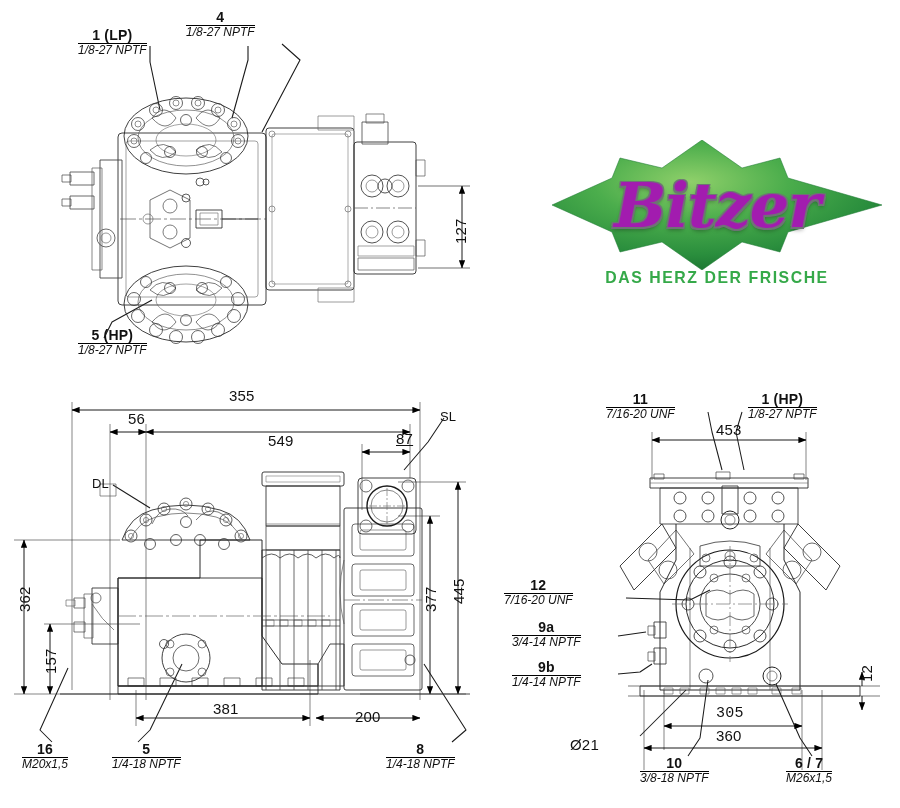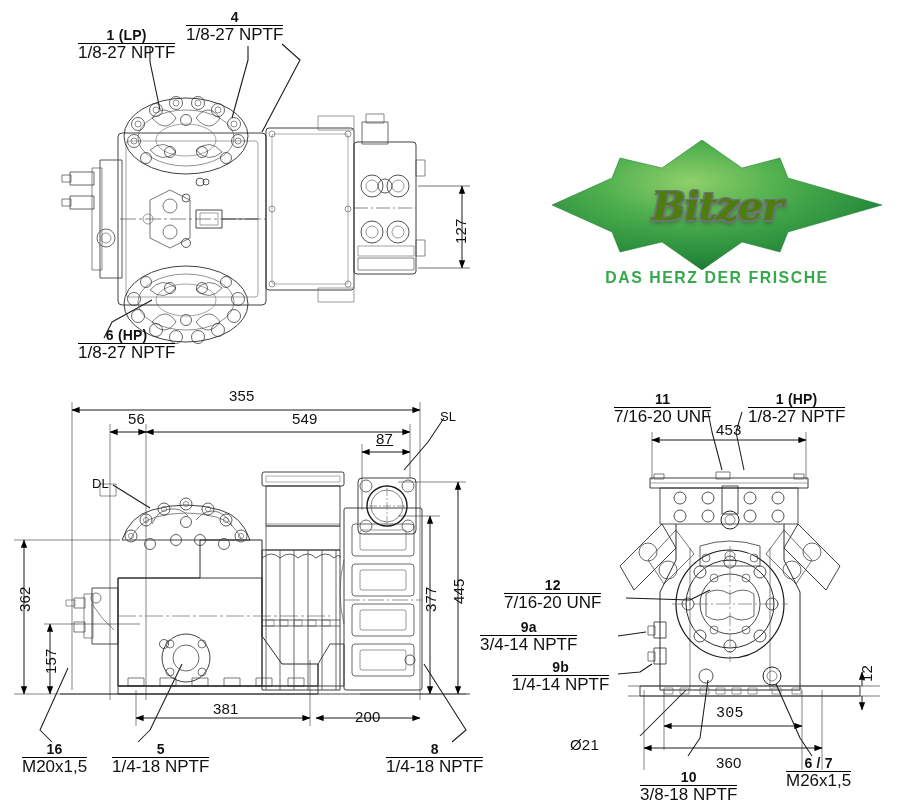--- a/index.html
+++ b/index.html
@@ -12,22 +12,22 @@
   .sheet{position:absolute;left:0;top:0;width:900px;height:808px;}
   svg.draw{position:absolute;left:0;top:0;width:900px;height:808px;}
 
   
   .callout{position:absolute;white-space:nowrap;line-height:1.06;}
   .callout .num{
     font-size:14px;font-weight:bold;display:block;text-align:center;
     letter-spacing:.2px;
   }
   .callout .thread{
-    font-size:17px;display:block;text-align:center;
-    border-top:1.4px solid #000;padding-top:0px;
+    font-size:12px;display:block;text-align:center;
+    border-top:1.4px solid #000;padding-top:0px;font-style:italic;
   }
 
   
   .dimtxt{
     position:absolute;font-size:15px;color:#111;white-space:nowrap;
     letter-spacing:.2px;
   }
   .dimtxt.v{
     transform-origin:0 0;
     transform:rotate(-90deg);
@@ -36,22 +36,22 @@
     position:absolute;font-size:13px;font-weight:normal;white-space:nowrap;
   }
 
   
   .logo-wrap{position:absolute;left:552px;top:140px;width:330px;height:170px;}
   .logo-star{position:absolute;left:0;top:0;width:330px;height:130px;}
   .logo-script{
     position:absolute;left:0;top:0;width:330px;height:130px;
     display:flex;align-items:center;justify-content:center;
     font-family:"DejaVu Serif","Liberation Serif",serif;
-    font-style:italic;font-weight:bold;font-size:40px;
-    color:#4d7c0f;
+    font-style:italic;font-weight:bold;font-size:62px;
+    color:#a21caf;
     text-shadow:
       -1.5px -1.5px 0 #6f7376, 1.5px -1.5px 0 #6f7376,
       -1.5px  1.5px 0 #6f7376, 1.5px  1.5px 0 #6f7376,
       0 3px 4px rgba(0,0,0,.35);
     letter-spacing:-1px;
     pointer-events:none;
   }
   .logo-tagline{
     position:absolute;left:0;top:128px;width:330px;
     text-align:center;
@@ -568,29 +568,29 @@
 
   <div class="callout" style="left:78px;top:28px;">
     <span class="num">1 (LP)</span>
     <span class="thread">1/8-27 NPTF</span>
   </div>
   <div class="callout" style="left:186px;top:10px;">
     <span class="num">4</span>
     <span class="thread">1/8-27 NPTF</span>
   </div>
   <div class="callout" style="left:78px;top:328px;">
-    <span class="num">6 (HP)</span>
+    <span class="num">5 (HP)</span>
     <span class="thread">1/8-27 NPTF</span>
   </div>
   <div class="dimtxt v" style="left:452px;top:244px;">127</div>
 
   <div class="dimtxt" style="left:229px;top:387px;">355</div>
   <div class="dimtxt" style="left:128px;top:410px;">56</div>
-  <div class="dimtxt" style="left:268px;top:410px;margin-left:24px;">549</div>
-  <div class="dimtxt" style="left:376px;top:430px;text-decoration:underline;">87</div>
+  <div class="dimtxt" style="left:268px;top:432px;">549</div>
+  <div class="dimtxt" style="left:396px;top:430px;text-decoration:underline;">87</div>
   <div class="dimtxt" style="left:213px;top:700px;">381</div>
   <div class="dimtxt" style="left:355px;top:700px;margin-top:8px;">200</div>
   <div class="dimtxt v" style="left:16px;top:612px;">362</div>
   <div class="dimtxt v" style="left:42px;top:674px;">157</div>
   <div class="dimtxt v" style="left:450px;top:604px;">445</div>
   <div class="dimtxt v" style="left:422px;top:612px;">377</div>
 
   <div class="tag" style="left:92px;top:476px;">DL</div>
   <div class="tag" style="left:440px;top:409px;">SL</div>
 
@@ -600,49 +600,49 @@
   </div>
   <div class="callout" style="left:112px;top:742px;">
     <span class="num">5</span>
     <span class="thread">1/4-18 NPTF</span>
   </div>
   <div class="callout" style="left:386px;top:742px;">
     <span class="num">8</span>
     <span class="thread">1/4-18 NPTF</span>
   </div>
 
-  <div class="callout" style="left:606px;top:392px;margin-left:8px;">
+  <div class="callout" style="left:606px;top:392px;">
     <span class="num">11</span>
     <span class="thread">7/16-20 UNF</span>
   </div>
   <div class="callout" style="left:748px;top:392px;">
     <span class="num">1 (HP)</span>
     <span class="thread">1/8-27 NPTF</span>
   </div>
   <div class="dimtxt" style="left:716px;top:421px;">453</div>
 
   <div class="callout" style="left:504px;top:578px;">
     <span class="num">12</span>
     <span class="thread">7/16-20 UNF</span>
   </div>
-  <div class="callout" style="left:480px;top:620px;">
+  <div class="callout" style="left:512px;top:620px;">
     <span class="num">9a</span>
     <span class="thread">3/4-14 NPTF</span>
   </div>
   <div class="callout" style="left:512px;top:660px;">
     <span class="num">9b</span>
     <span class="thread">1/4-14 NPTF</span>
   </div>
   <div class="dimtxt" style="left:570px;top:736px;">Ø21</div>
 
   <div class="dimtxt" style="left:716px;top:705px;font-family:Liberation Mono, monospace;">305</div>
-  <div class="dimtxt" style="left:716px;top:727px;margin-top:27px;">360</div>
+  <div class="dimtxt" style="left:716px;top:727px;">360</div>
   <div class="dimtxt v" style="left:858px;top:682px;">12</div>
 
-  <div class="callout" style="left:640px;top:756px;margin-top:14px;">
+  <div class="callout" style="left:640px;top:756px;">
     <span class="num">10</span>
     <span class="thread">3/8-18 NPTF</span>
   </div>
   <div class="callout" style="left:786px;top:756px;">
     <span class="num">6 / 7</span>
     <span class="thread">M26x1,5</span>
   </div>
 
 </div>
 

